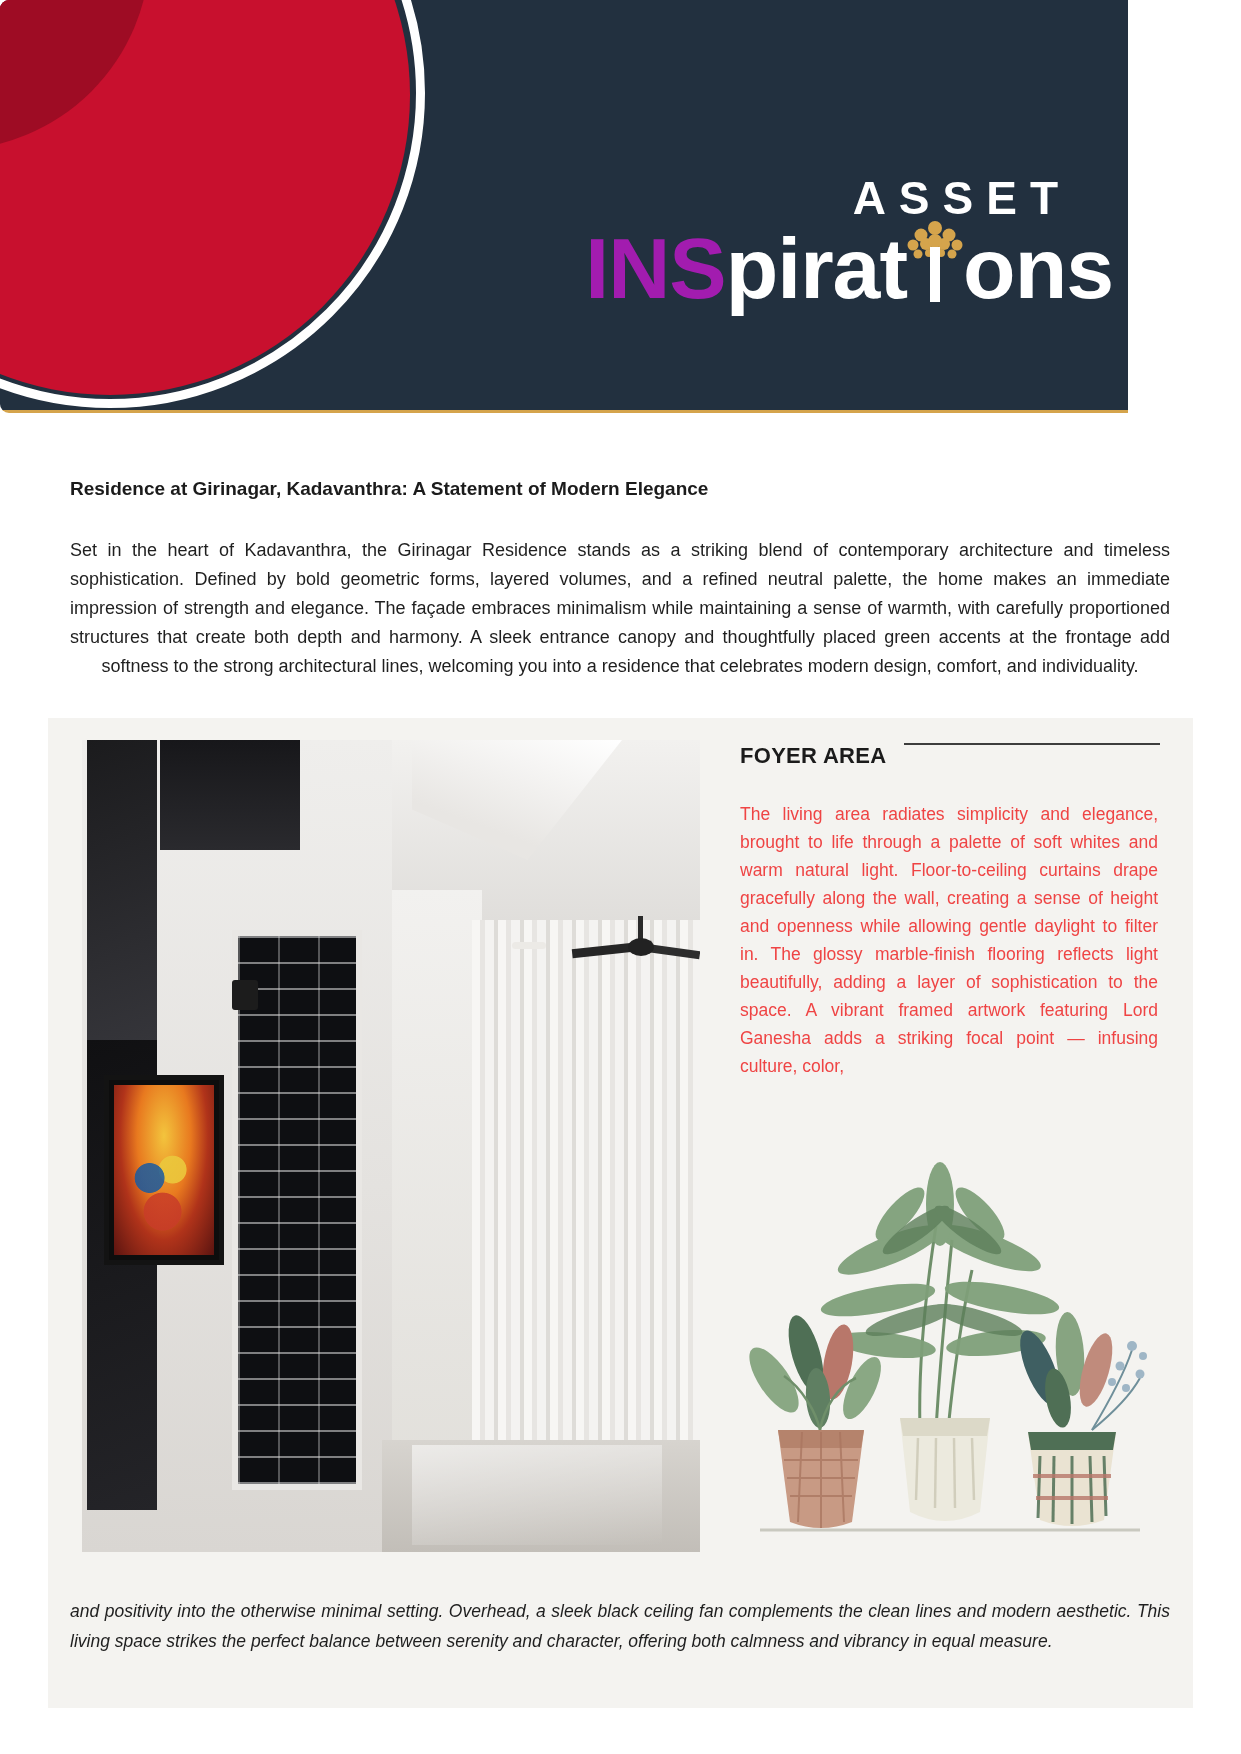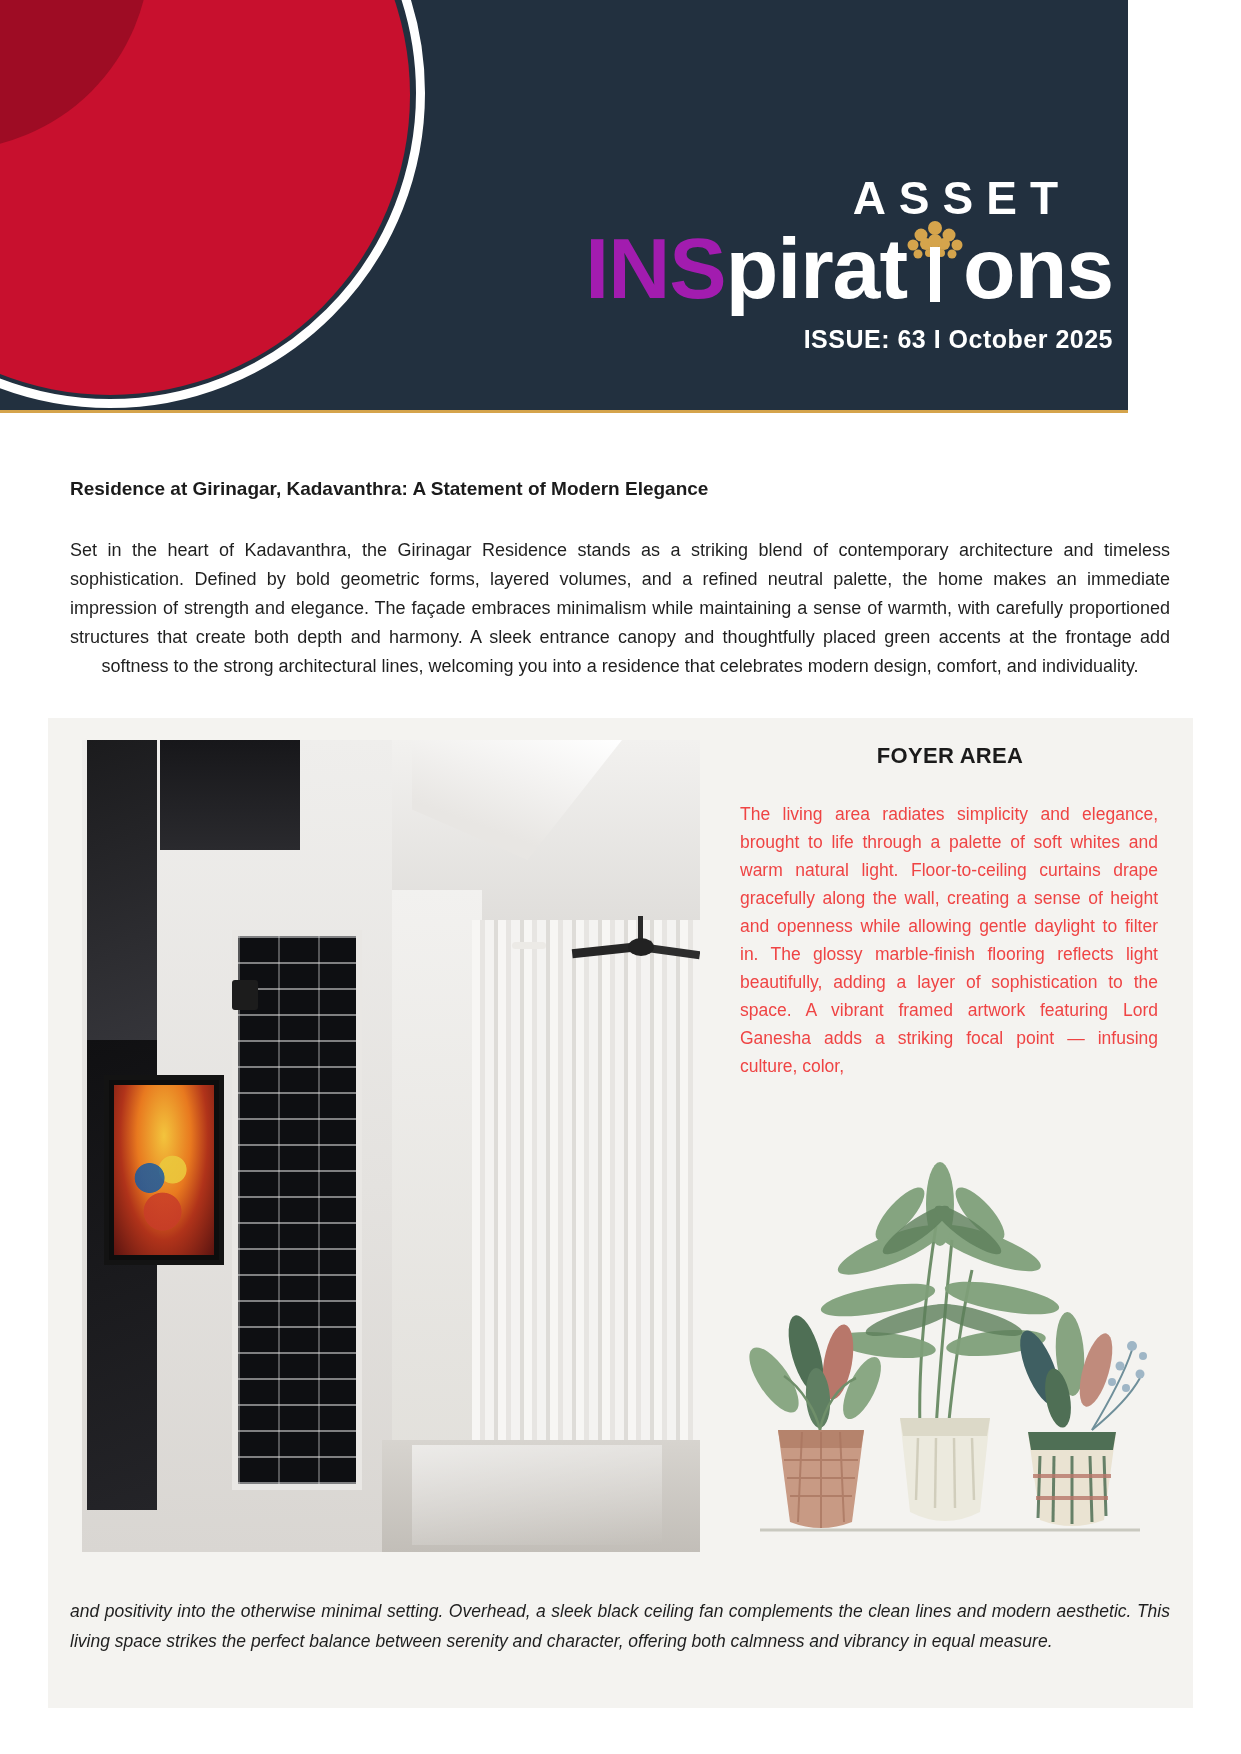--- a/index.html
+++ b/index.html
@@ -16,20 +16,21 @@
   }
 
   
   .header {
     position: absolute;
     left: 0; top: 0;
     width: 1241px;
     height: 413px;
     overflow: hidden;
     background: #ffffff;
+    border-radius: 9px;
   }
   .hdr-navy {
     position: absolute;
     left: 0; top: 0;
     width: 1128px;
     height: 410px;
     background: #22303f;
   }
   .hdr-red-circle {
     position: absolute;
@@ -245,23 +246,21 @@
     background: #1c1c1c; border-radius: 3px;
   }
 
   
   .foyer-head {
     position: absolute;
     left: 740px;
     top: 743px;
     width: 420px;
     display: flex;
-    align-items: center;
     gap: 18px;
-    flex-direction: column;
   }
   .foyer-title {
     font-size: 22px;
     font-weight: bold;
     color: #1b1b1b;
     letter-spacing: 0.3px;
     white-space: nowrap;
   }
   .foyer-rule {
     flex: 1;
@@ -326,21 +325,20 @@
             <circle cx="28" cy="27" r="7"></circle>
             <circle cx="11" cy="40" r="4.5"></circle>
             <circle cx="45" cy="40" r="4.5"></circle>
             <circle cx="22" cy="39" r="4"></circle>
             <circle cx="34" cy="39" r="4"></circle>
           </g>
           <rect x="23" y="33" width="10" height="55" fill="#ffffff"></rect>
         </svg>
       </span><span class="logo-ons">ons</span>
     </div>
-    <div class="issue-line">ISSUE: 63  I  October 2025</div>
   </div>
 </div>
 
 <h1 class="article-title">Residence at Girinagar, Kadavanthra: A Statement of Modern Elegance</h1>
 <p class="article-intro">Set in the heart of Kadavanthra, the Girinagar Residence stands as a striking blend of contemporary architecture and timeless sophistication. Defined by bold geometric forms, layered volumes, and a refined neutral palette, the home makes an immediate impression of strength and elegance. The façade embraces minimalism while maintaining a sense of warmth, with carefully proportioned structures that create both depth and harmony. A sleek entrance canopy and thoughtfully placed green accents at the frontage add softness to the strong architectural lines, welcoming you into a residence that celebrates modern design, comfort, and individuality.</p>
 
 <div class="panel"></div>
 
 <div class="photo">
   <div class="ph-wall-left"></div>

